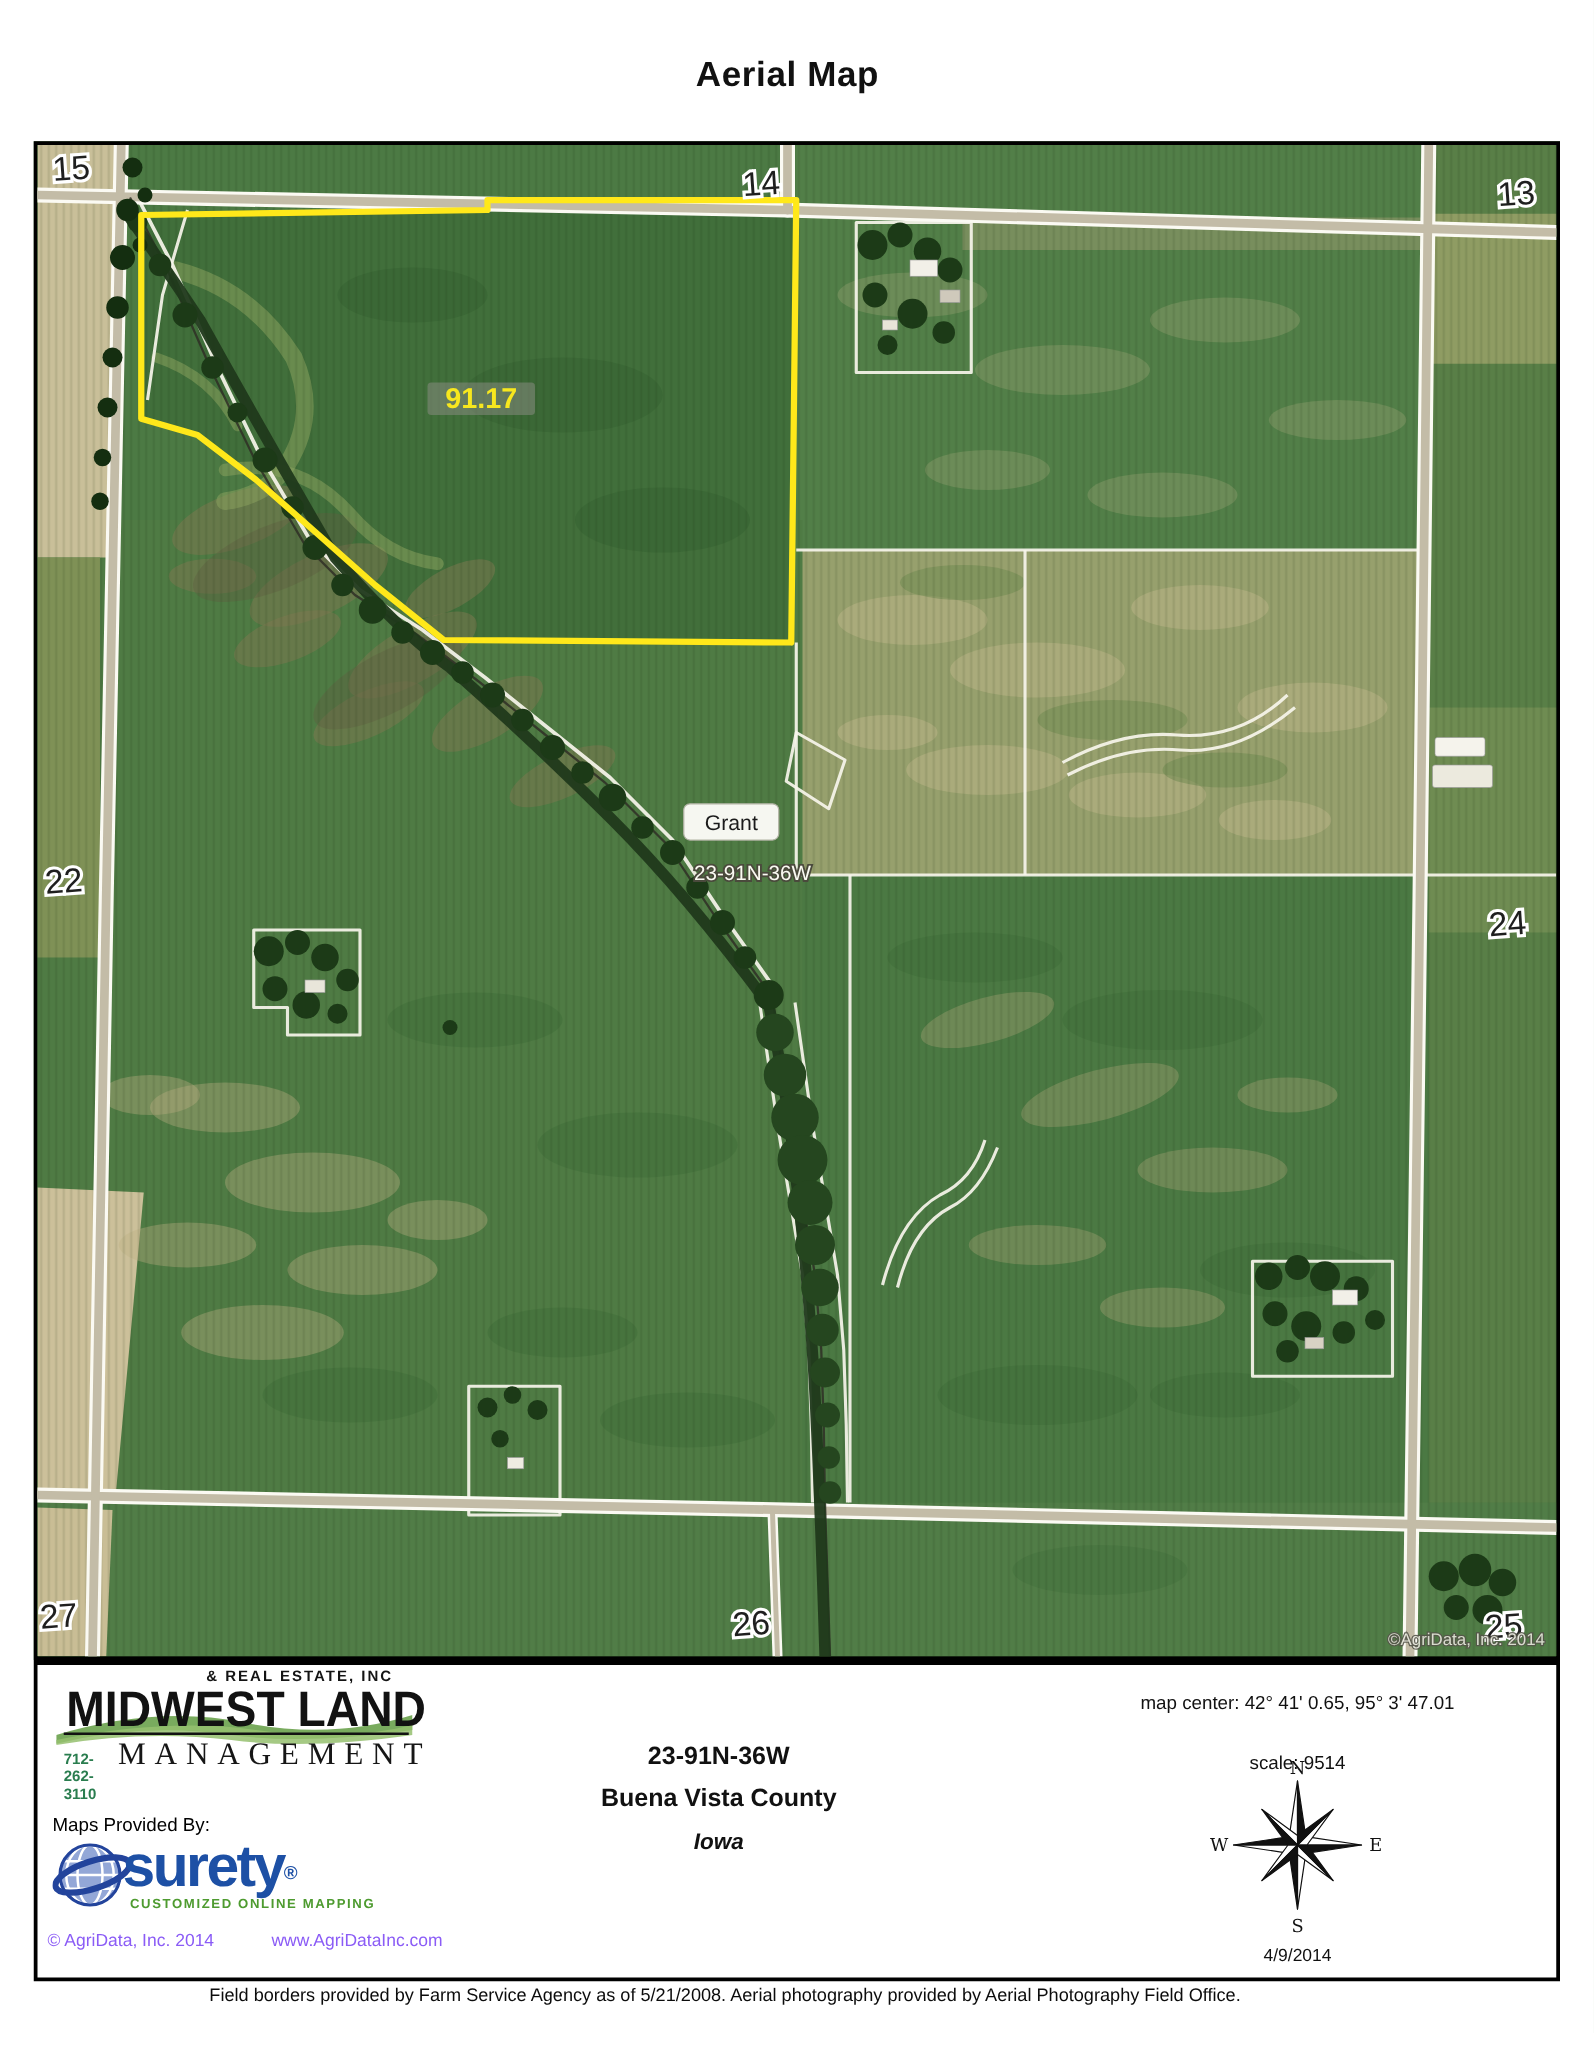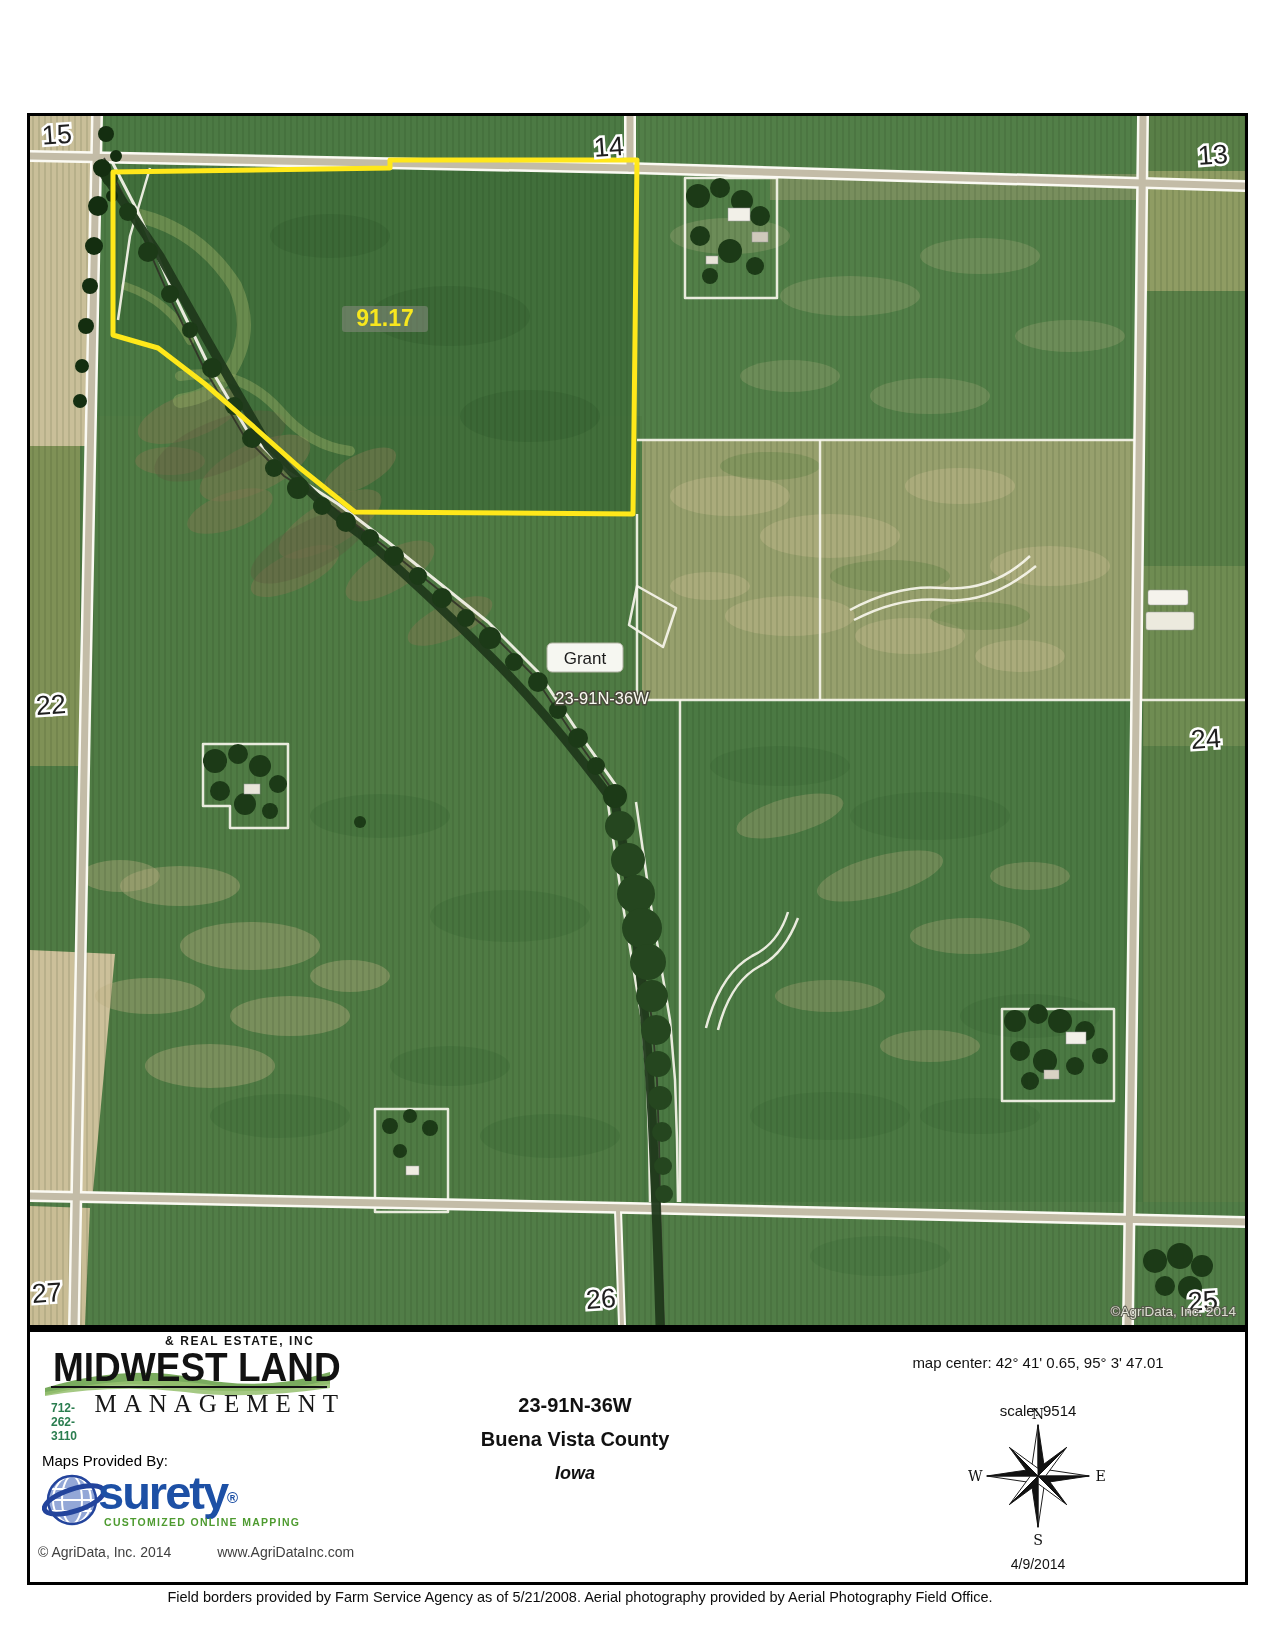--- a/index.html
+++ b/index.html
@@ -23,21 +23,21 @@
   .mlm-rule{position:absolute;left:6px;top:54px;width:276px;height:2px;background:#131313;z-index:3;}
   .mlm-row{position:absolute;left:6px;top:58px;display:flex;align-items:baseline;gap:4px;z-index:3;}
   .mlm-phone{font-size:12px;font-weight:bold;color:#2a7d4f;}
   .mlm-mgmt{font-size:25px;font-family:"Liberation Serif",serif;letter-spacing:7px;color:#161616;}
   .maps-by{position:absolute;left:12px;top:120px;font-size:15px;color:#000;}
   .surety{position:absolute;left:12px;top:137px;display:flex;align-items:flex-start;}
   .surety-text{margin-left:-10px;}
   .surety-name{font-size:47px;font-weight:bold;color:#1d50a5;letter-spacing:-2px;line-height:48px;margin-top:32px;}
   .surety-reg{font-size:15px;vertical-align:super;letter-spacing:0;color:#1d50a5;}
   .surety-tag{font-size:10.5px;font-weight:bold;color:#4e9b30;letter-spacing:1.3px;margin:-6px 0 16px 6px;}
-  .agridata{position:absolute;left:8px;top:212px;font-size:14px;color:#404040;}
+  .agridata{position:absolute;left:8px;top:212px;font-size:14px;color:#8b5cf6;}
   .agridata .site{margin-left:42px;}
   
   .loc{position:absolute;left:390px;top:0;width:310px;text-align:center;}
   .loc-trs{position:absolute;top:62px;width:100%;font-size:20px;font-weight:bold;}
   .loc-county{position:absolute;top:96px;width:100%;font-size:20px;font-weight:bold;}
   .loc-state{position:absolute;top:131px;width:100%;font-size:18px;font-weight:bold;font-style:italic;}
   
   .meta{position:absolute;left:818px;top:0;width:380px;}
   .meta-center{position:absolute;top:22px;width:100%;text-align:center;font-size:15px;}
   .meta-scale{position:absolute;top:70px;width:100%;text-align:center;font-size:15px;}
@@ -45,20 +45,21 @@
   .meta-date{position:absolute;top:224px;width:100%;text-align:center;font-size:14px;}
   .footnote{position:absolute;top:1589px;left:0;width:1160px;text-align:center;font-size:14.5px;color:#0c0c0c;}
   .sec-label{font-size:27px;fill:#1f1f1f;stroke:#ffffff;stroke-width:5px;paint-order:stroke;
              font-family:"Liberation Sans",sans-serif;}
 </style>
 </head>
 <body>
 
 <div class="page">
 
+  <div class="title">Aerial Map</div>
 
   <div class="map-frame">
     <svg width="1215" height="1209" viewBox="0 0 1215 1209">
       <defs>
         <pattern id="rows" width="6" height="6" patternUnits="userSpaceOnUse">
           <line x1="3" y1="0" x2="3" y2="6" stroke="rgba(15,40,12,0.10)" stroke-width="2"></line>
         </pattern>
       </defs>
 
       <g>

